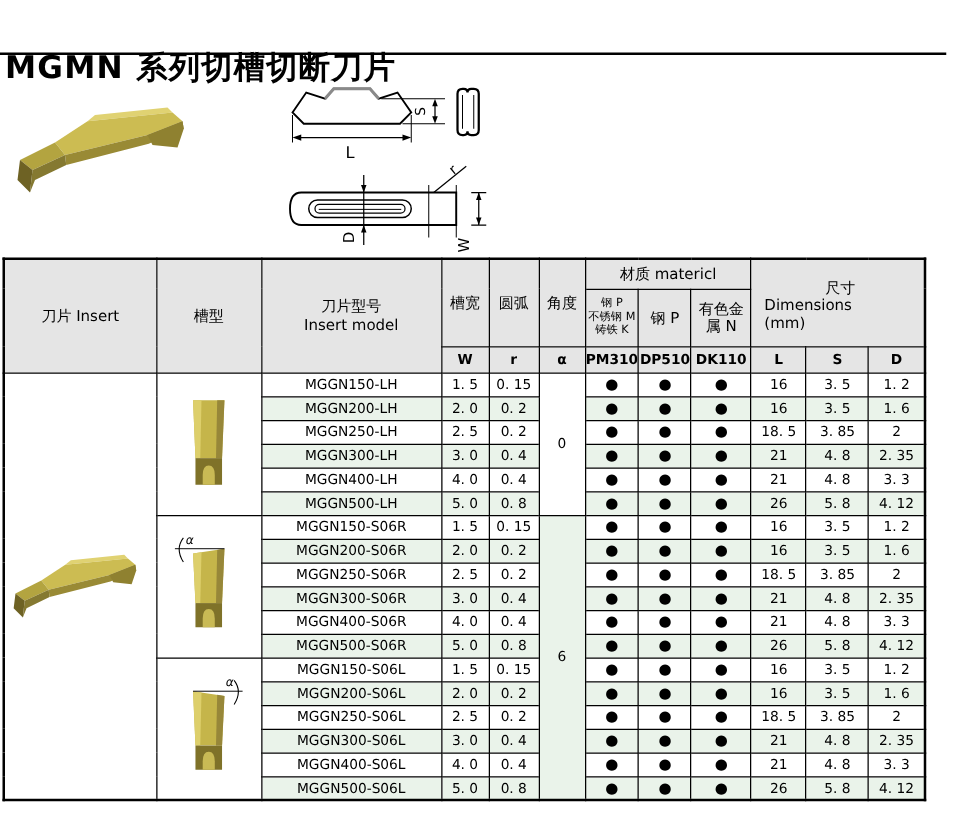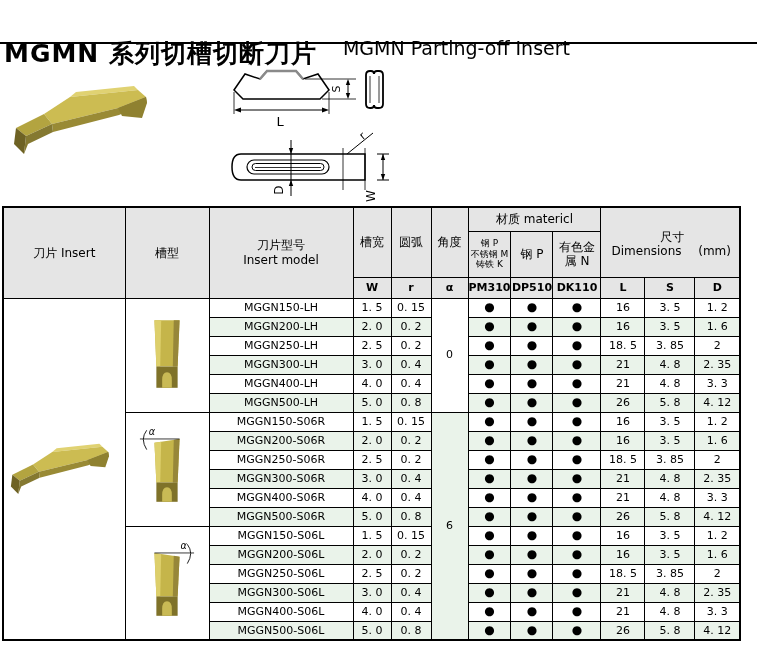--- a/index.html
+++ b/index.html
@@ -25,37 +25,36 @@
   table.catalog { position:absolute; left:2px; top:206px; border-collapse:collapse; table-layout:fixed; border:2px solid #000; }
   table.catalog td { border:1px solid #000; padding:0; text-align:center; vertical-align:middle; font-size:11px; line-height:1.2; overflow:hidden; }
   .gh { background:#e5e5e5; }
   tr.hr1 { height:24px; }
   tr.hr2 { height:46px; }
   tr.hr3 { height:21px; }
   tr.hr1 td, tr.hr2 td { font-size:12px; }
   tr.hr3 td { font-weight:bold; font-size:11px; }
   .mat-small { font-size:9px !important; line-height:1.25; }
   .dims-cell { text-align:left; padding:4px 6px 0 10px !important; }
-  .dims-line2 { display:flex; justify-content:space-between; align-items:baseline; padding-right:2px; }
+  .dims-line2 { display:flex; justify-content:space-between; align-items:baseline; padding-right:2px;flex-direction:column; }
   tbody tr { height:19px; }
   tbody tr.alt td { background:#eaf3ea; }
   td.tint { background:#eaf3ea; }
   td.model { font-weight:normal; font-size:11px; }
   td.white-keep { background:#fff; }
   .dot { font-size:12px; line-height:1; display:inline-block; }
   td.anglev { font-size:12px; }
 </style>
 </head>
 <body>
 
 <div class="page">
 
   <div class="title-bar">
     <span class="title-zh">MGMN 系列切槽切断刀片</span>
-    <span class="title-en">MGMN Parting-off Insert</span>
   </div>
   <div class="title-rule"></div>
 
   <div class="fig" style="left:6px; top:70px;">
     <svg width="160" height="95" viewBox="0 0 160 95">
       <polygon points="64,27 70,22 128,16 132,20" fill="#e0d272"></polygon>
       <polygon points="38,44 64,27 132,20 140,27 112,38 46,54" fill="#ccbc52"></polygon>
       <polygon points="46,54 112,38 140,27 141,33 113,45 47,62" fill="#998a35"></polygon>
       <polygon points="112,38 140,27 141,33 136,48 116,46" fill="#8f8130"></polygon>
       <polygon points="10,58 38,44 46,54 20,66" fill="#b3a440"></polygon>

